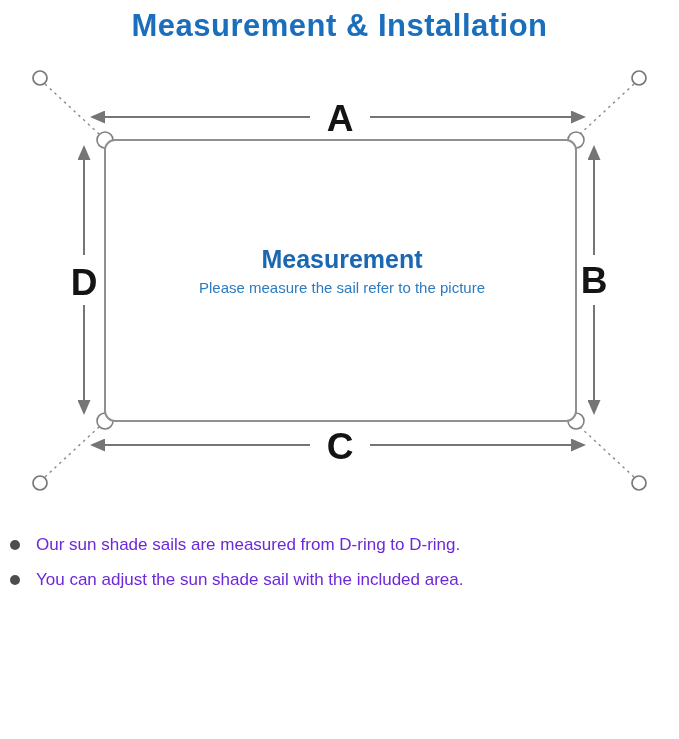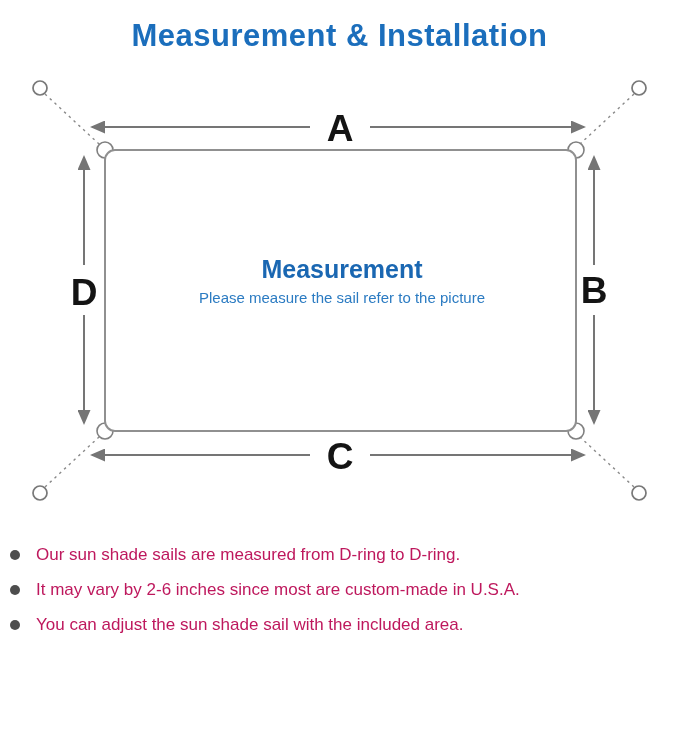--- a/index.html
+++ b/index.html
@@ -11,21 +11,21 @@
     overflow: hidden;
     font-family: "Liberation Sans", sans-serif;
   }
   .page {
     width: 679px;
     height: 739px;
     position: relative;
   }
   h1.page-title {
     margin: 0;
-    padding-top: 12px;
+    padding-top: 2px;
     height: 53px;
     line-height: 48px;
     text-align: center;
     font-size: 31px;
     font-weight: bold;
     color: #1b6ebc;
     letter-spacing: 0.5px;
   }
   svg.diagram {
     display: block;
@@ -64,21 +64,21 @@
     width: 10px;
     height: 10px;
     border-radius: 50%;
     background: #4d4d4d;
     margin-top: 5px;
     margin-right: 16px;
   }
   .note-text {
     font-size: 17px;
     line-height: 19px;
-    color: #be185d;
+    color: #6d28d9;
     max-width: 630px;
     text-align: right;
   }
 </style>
 </head>
 <body>
 
 <div class="page">
 
   <h1 class="page-title">Measurement &amp; Installation</h1>
@@ -128,21 +128,17 @@
     <text class="center-subheading" x="342" y="238" text-anchor="middle">Please measure the sail refer to the picture</text>
   </svg>
 
   <ul class="notes">
     <li>
       <span class="bullet-dot"></span>
       <span class="note-text">Our sun shade sails are measured from D-ring to D-ring.</span>
     </li>
     <li>
       <span class="bullet-dot"></span>
-      <span class="note-text">It may vary by 2-6 inches since most are custom-made in U.S.A.</span>
-    </li>
-    <li>
-      <span class="bullet-dot"></span>
       <span class="note-text">You can adjust the sun shade sail with the included area.</span>
     </li>
   </ul>
 
 </div>
 
 </body></html>

